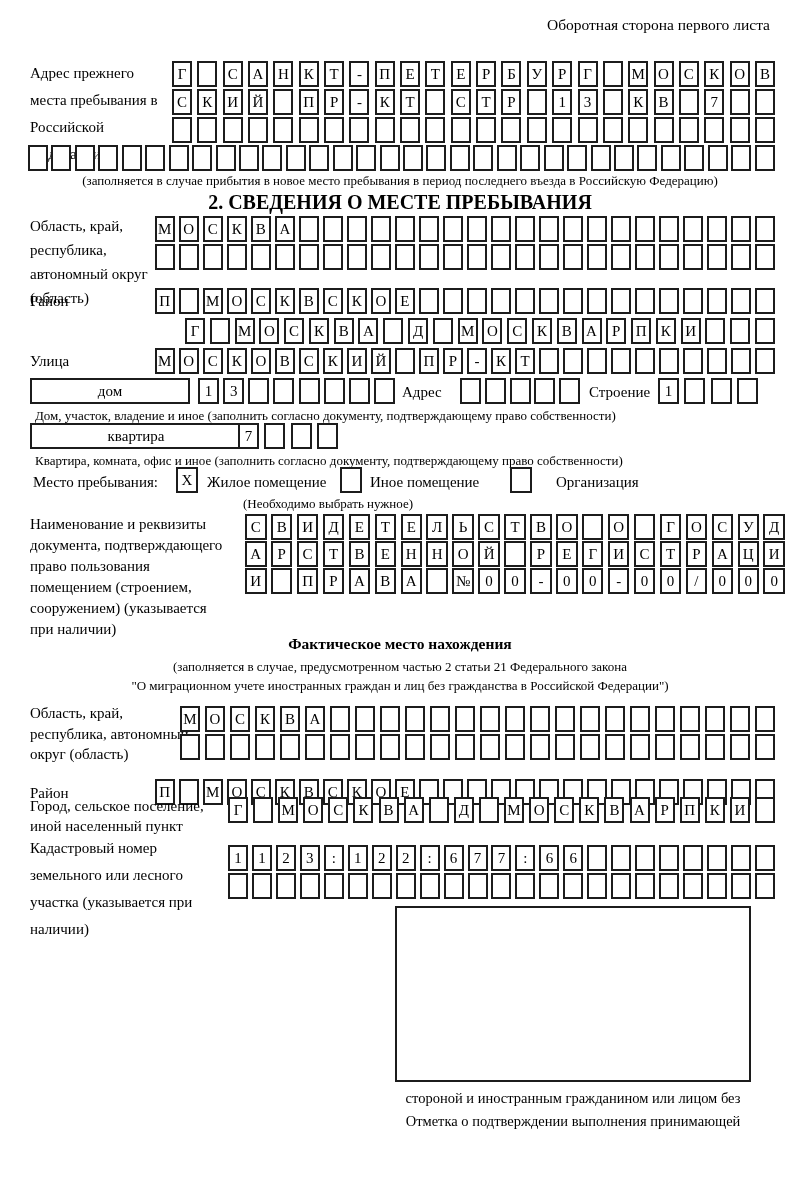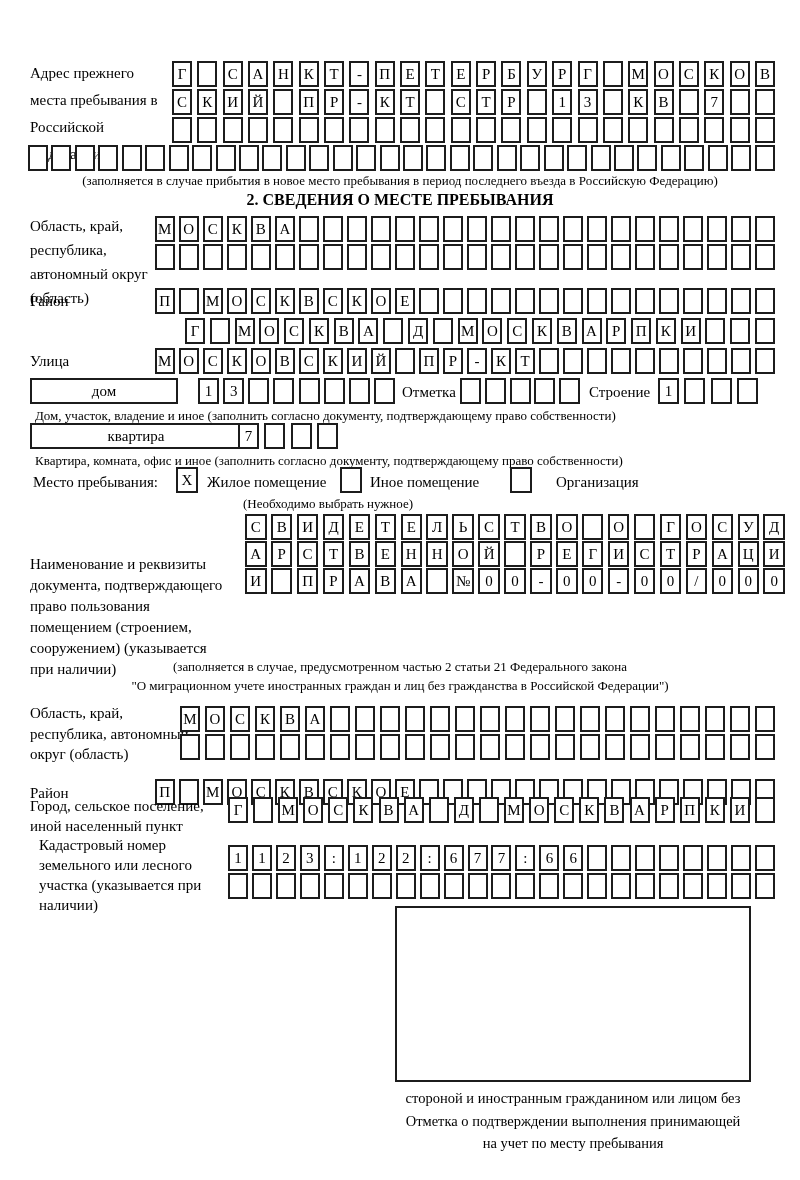--- a/index.html
+++ b/index.html
@@ -31,20 +31,21 @@
   .caption { font-size: 13px; }
   .center { left: 0; width: 800px; text-align: center; }
   .bold { font-weight: bold; }
   .stamp { position: absolute; border: 2px solid #1c1c1c; background: #fff; }
 </style>
 </head>
 <body>
 
 <div class="page">
 
+  <div class="abs" style="top:16px; right:30px; font-size:15.5px;">Оборотная сторона первого листа</div>
 
   <div class="abs label" style="left:30px; top:60px; width:130px; line-height:27px;">Адрес прежнего места пребывания в Российской Федерации</div>
   <div class="cells" style="left:172px; top:61px; width:603px; --cw:20px;">
       <div class="cell">Г</div>
       <div class="cell"></div>
       <div class="cell">С</div>
       <div class="cell">А</div>
       <div class="cell">Н</div>
       <div class="cell">К</div>
       <div class="cell">Т</div>
@@ -147,21 +148,21 @@
       <div class="cell"></div>
       <div class="cell"></div>
       <div class="cell"></div>
       <div class="cell"></div>
       <div class="cell"></div>
       <div class="cell"></div>
       <div class="cell"></div>
     </div>
   <div class="abs caption center" style="top:173px;">(заполняется в случае прибытия в новое место пребывания в период последнего въезда в Российскую Федерацию)</div>
 
-  <div class="abs center bold" style="top:191px; font-size:16px;">2. СВЕДЕНИЯ О МЕСТЕ ПРЕБЫВАНИЯ</div>
+  <div class="abs center bold" style="top:191px; font-size:20px;">2. СВЕДЕНИЯ О МЕСТЕ ПРЕБЫВАНИЯ</div>
 
   <div class="abs label" style="left:30px; top:214px; width:120px;">Область, край, республика, автономный округ (область)</div>
   <div class="cells" style="left:155px; top:216px; width:620px; --cw:19.5px;">
       <div class="cell">М</div>
       <div class="cell">О</div>
       <div class="cell">С</div>
       <div class="cell">К</div>
       <div class="cell">В</div>
       <div class="cell">А</div>
       <div class="cell"></div>
@@ -294,32 +295,32 @@
       <div class="cell"></div>
       <div class="cell"></div>
       <div class="cell"></div>
       <div class="cell"></div>
       <div class="cell"></div>
       <div class="cell"></div>
       <div class="cell"></div>
       <div class="cell"></div>
     </div>
 
-  <div class="wbox" style="left:30px; top:378px; width:148px;">дом</div>
+  <div class="wbox" style="left:30px; top:378px; width:160px;">дом</div>
   <div class="cells" style="left:198px; top:378px; width:197px; --cw:21px;">
       <div class="cell">1</div>
       <div class="cell">3</div>
       <div class="cell"></div>
       <div class="cell"></div>
       <div class="cell"></div>
       <div class="cell"></div>
       <div class="cell"></div>
       <div class="cell"></div>
     </div>
-  <div class="abs label" style="left:402px; top:380px;">Отметка</div>
+  <div class="abs label" style="left:402px; top:380px;">Адрес</div>
   <div class="cells" style="left:460px; top:378px; width:120px; --cw:21px;">
       <div class="cell"></div>
       <div class="cell"></div>
       <div class="cell"></div>
       <div class="cell"></div>
       <div class="cell"></div>
     </div>
   <div class="abs label" style="left:589px; top:380px;">Строение</div>
   <div class="cells" style="left:658px; top:378px; width:100px; --cw:21px;">
       <div class="cell">1</div>
@@ -340,21 +341,21 @@
 
   <div class="abs label" style="left:33px; top:470px;">Место пребывания:</div>
   <div class="chk" style="left:176px; top:467px;">X</div>
   <div class="abs label" style="left:207px; top:470px;">Жилое помещение</div>
   <div class="chk" style="left:340px; top:467px;"></div>
   <div class="abs label" style="left:370px; top:470px;">Иное помещение</div>
   <div class="chk" style="left:510px; top:467px;"></div>
   <div class="abs label" style="left:556px; top:470px;">Организация</div>
   <div class="abs caption" style="left:243px; top:496px;">(Необходимо выбрать нужное)</div>
 
-  <div class="abs label" style="left:30px; top:514px; width:200px; line-height:21px;margin-top:40px;">Наименование и реквизиты документа, подтверждающего право пользования помещением (строением, сооружением) (указывается при наличии)</div>
+  <div class="abs label" style="left:30px; top:514px; width:200px; line-height:21px;">Наименование и реквизиты документа, подтверждающего право пользования помещением (строением, сооружением) (указывается при наличии)</div>
   <div class="cells" style="left:245px; top:514px; width:540px; --cw:21.5px;">
       <div class="cell">С</div>
       <div class="cell">В</div>
       <div class="cell">И</div>
       <div class="cell">Д</div>
       <div class="cell">Е</div>
       <div class="cell">Т</div>
       <div class="cell">Е</div>
       <div class="cell">Л</div>
       <div class="cell">Ь</div>
@@ -411,20 +412,21 @@
       <div class="cell">0</div>
       <div class="cell">-</div>
       <div class="cell">0</div>
       <div class="cell">0</div>
       <div class="cell">/</div>
       <div class="cell">0</div>
       <div class="cell">0</div>
       <div class="cell">0</div>
     </div>
 
+  <div class="abs center bold" style="top:635px; font-size:15.5px;">Фактическое место нахождения</div>
   <div class="abs caption center" style="top:659px;">(заполняется в случае, предусмотренном частью 2 статьи 21 Федерального закона</div>
   <div class="abs caption center" style="top:678px;">"О миграционном учете иностранных граждан и лиц без гражданства в Российской Федерации")</div>
 
   <div class="abs label" style="left:30px; top:703px; width:160px; line-height:20.5px;">Область, край, республика, автономный округ (область)</div>
   <div class="cells" style="left:180px; top:706px; width:595px; --cw:20px;">
       <div class="cell">М</div>
       <div class="cell">О</div>
       <div class="cell">С</div>
       <div class="cell">К</div>
       <div class="cell">В</div>
@@ -524,21 +526,21 @@
       <div class="cell">К</div>
       <div class="cell">В</div>
       <div class="cell">А</div>
       <div class="cell">Р</div>
       <div class="cell">П</div>
       <div class="cell">К</div>
       <div class="cell">И</div>
       <div class="cell"></div>
     </div>
 
-  <div class="abs label" style="left:30px; top:835px; width:175px; line-height:20px;margin-left:9px;">Кадастровый номер земельного или лесного участка (указывается при наличии)</div>
+  <div class="abs label" style="left:30px; top:835px; width:175px; line-height:27px;">Кадастровый номер земельного или лесного участка (указывается при наличии)</div>
   <div class="cells" style="left:228px; top:845px; width:547px; --cw:20px;">
       <div class="cell">1</div>
       <div class="cell">1</div>
       <div class="cell">2</div>
       <div class="cell">3</div>
       <div class="cell">:</div>
       <div class="cell">1</div>
       <div class="cell">2</div>
       <div class="cell">2</div>
       <div class="cell">:</div>
@@ -580,16 +582,15 @@
       <div class="cell"></div>
       <div class="cell"></div>
       <div class="cell"></div>
       <div class="cell"></div>
     </div>
 
   <div class="stamp" style="left:395px; top:906px; width:356px; height:176px;"></div>
   <div class="abs" style="left:350px; top:1087px; width:446px; text-align:center; font-size:14.5px; line-height:22.5px;">
     <div>стороной и иностранным гражданином или лицом без</div>
     <div>Отметка о подтверждении выполнения принимающей</div>
-    <div>на учет по месту пребывания</div>
   </div>
 
 </div>
 
 </body></html>

